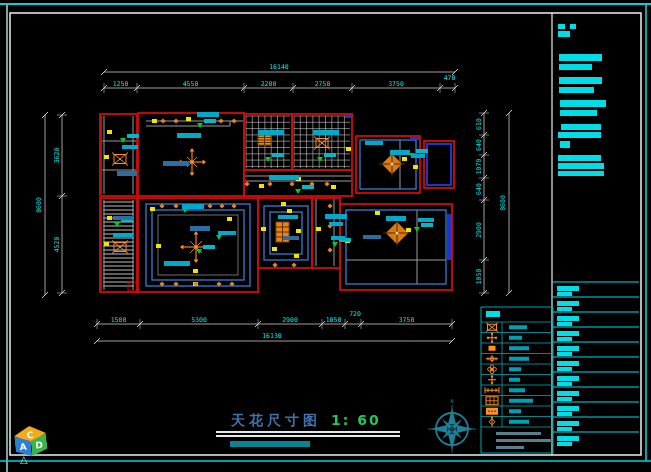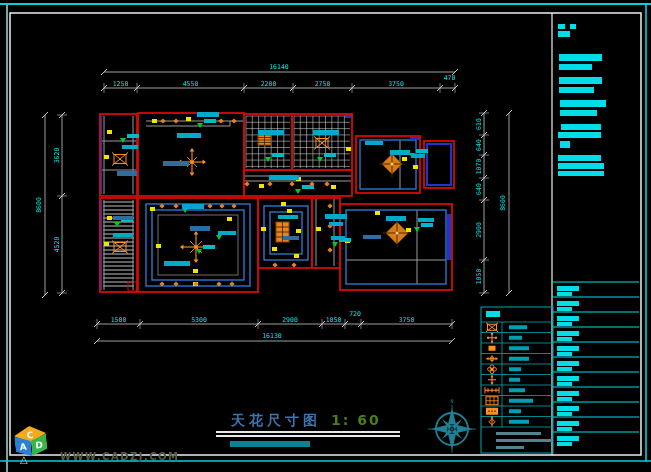--- a/index.html
+++ b/index.html
@@ -1,21 +1,21 @@
 <!DOCTYPE html>
 <html><head>
 <meta charset="utf-8">
 <style>
   html,body{margin:0;padding:0;background:#000;}
   .screen{position:relative;width:651px;height:472px;background:#000;overflow:hidden;
           font-family:"DejaVu Sans", sans-serif;}
   svg{position:absolute;left:0;top:0;}
   .title-wrap{position:absolute;left:231px;top:412px;color:#3f74b0;font-weight:bold;
               font-size:14px;letter-spacing:4px;white-space:nowrap;}
-  .title-wrap .scale{margin-left:10px;letter-spacing:2px;color:#4d7c0f;}
+  .title-wrap .scale{margin-left:10px;letter-spacing:2px;color:#22c55e;}
   .uline{position:absolute;left:216px;width:184px;height:2px;background:#e8e8e8;}
   .u1{top:431px;} .u2{top:435px;}
   .logo{position:absolute;left:10px;top:424px;width:200px;height:40px;}
   .cube{position:absolute;left:2px;top:2px;width:38px;height:36px;transform:rotate(-6deg);}
   .face{position:absolute;display:flex;align-items:center;justify-content:center;
         color:#fff;font-weight:bold;font-size:9px;}
   .face-top{left:3px;top:0;width:32px;height:17px;background:#f5a91c;
             clip-path:polygon(50% 0,100% 50%,50% 100%,0 50%);}
   .face-left{left:3px;top:9px;width:16px;height:21px;background:#2b7fd4;
              clip-path:polygon(0 0,100% 28%,100% 100%,0 72%);}
@@ -595,16 +595,15 @@
   </div>
   <div class="uline u1"></div>
   <div class="uline u2"></div>
 
   <div class="logo">
     <div class="cube">
       <div class="face face-top">C</div>
       <div class="face face-left">A</div>
       <div class="face face-right">D</div>
     </div>
-    <div class="url">WWW.CADZJ.COM</div>
   </div>
   <div class="tri">△</div>
 </div>
 
 </body></html>

